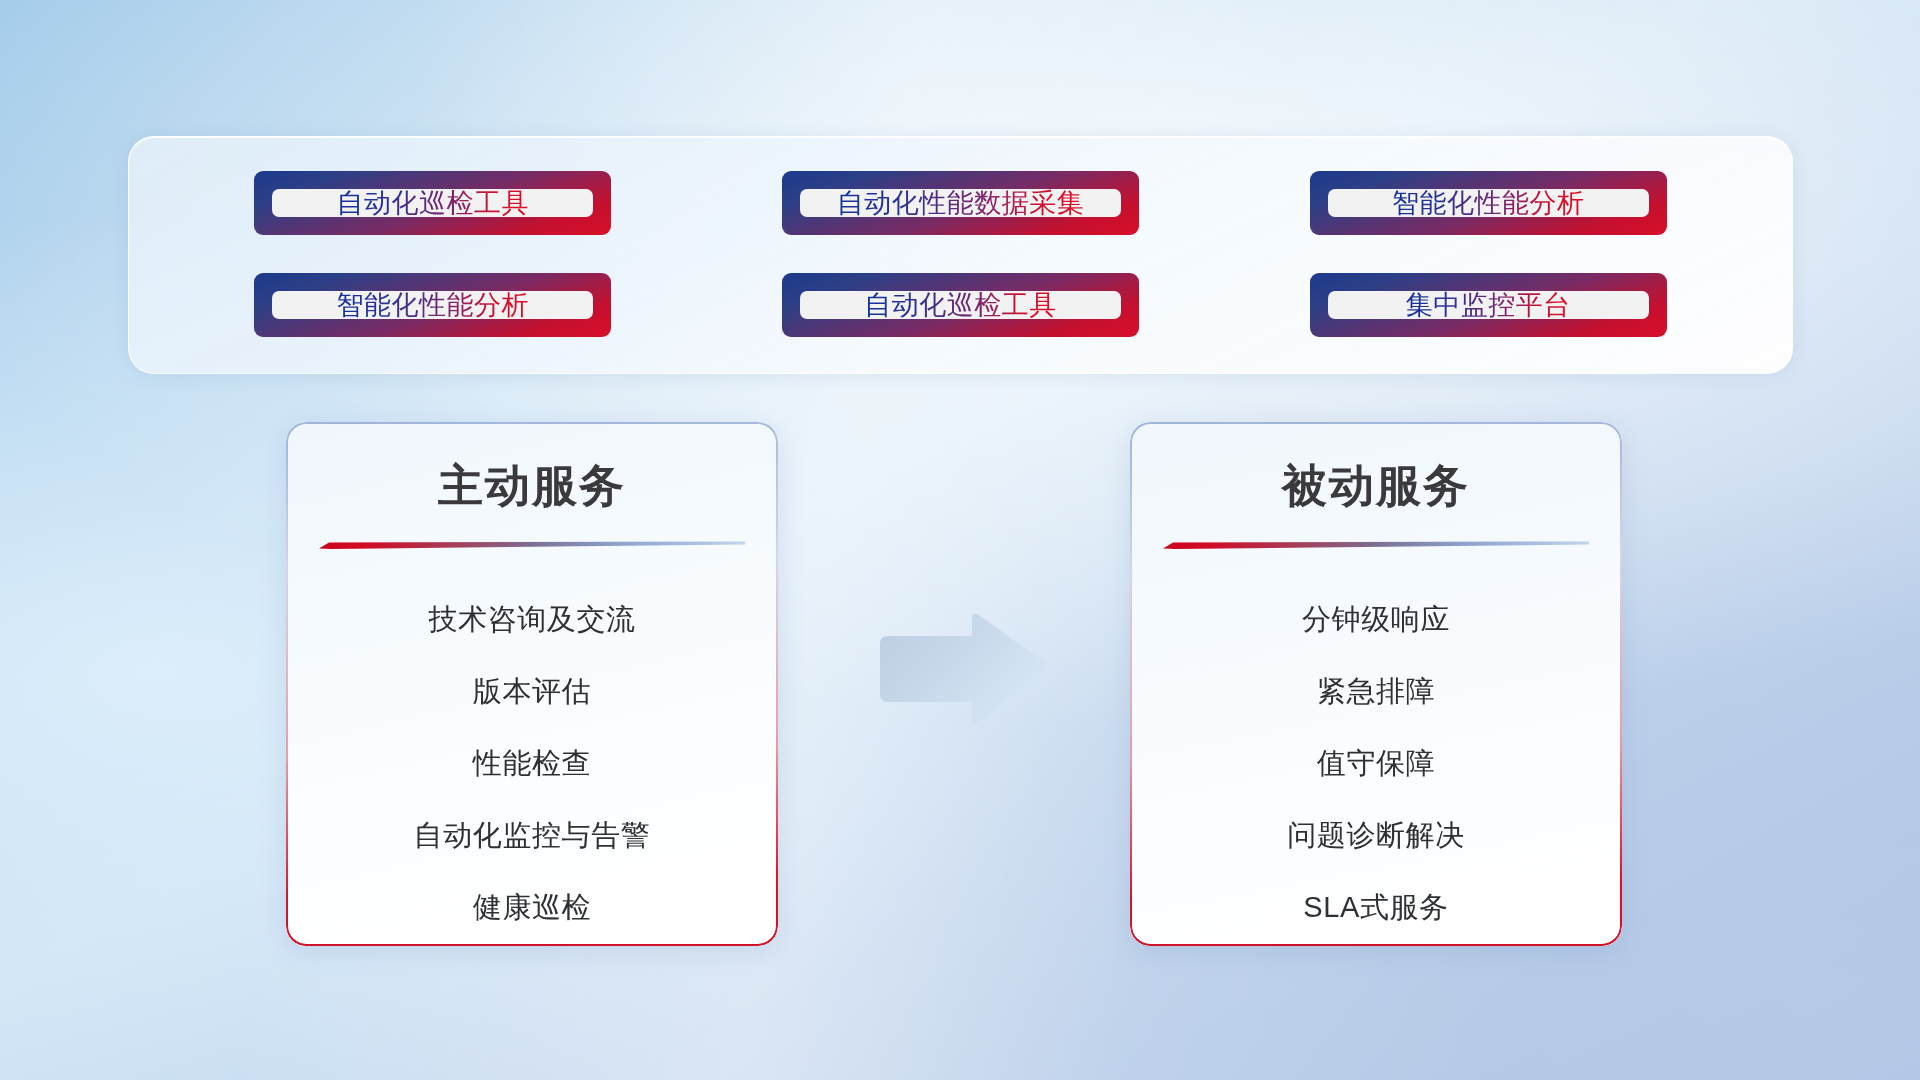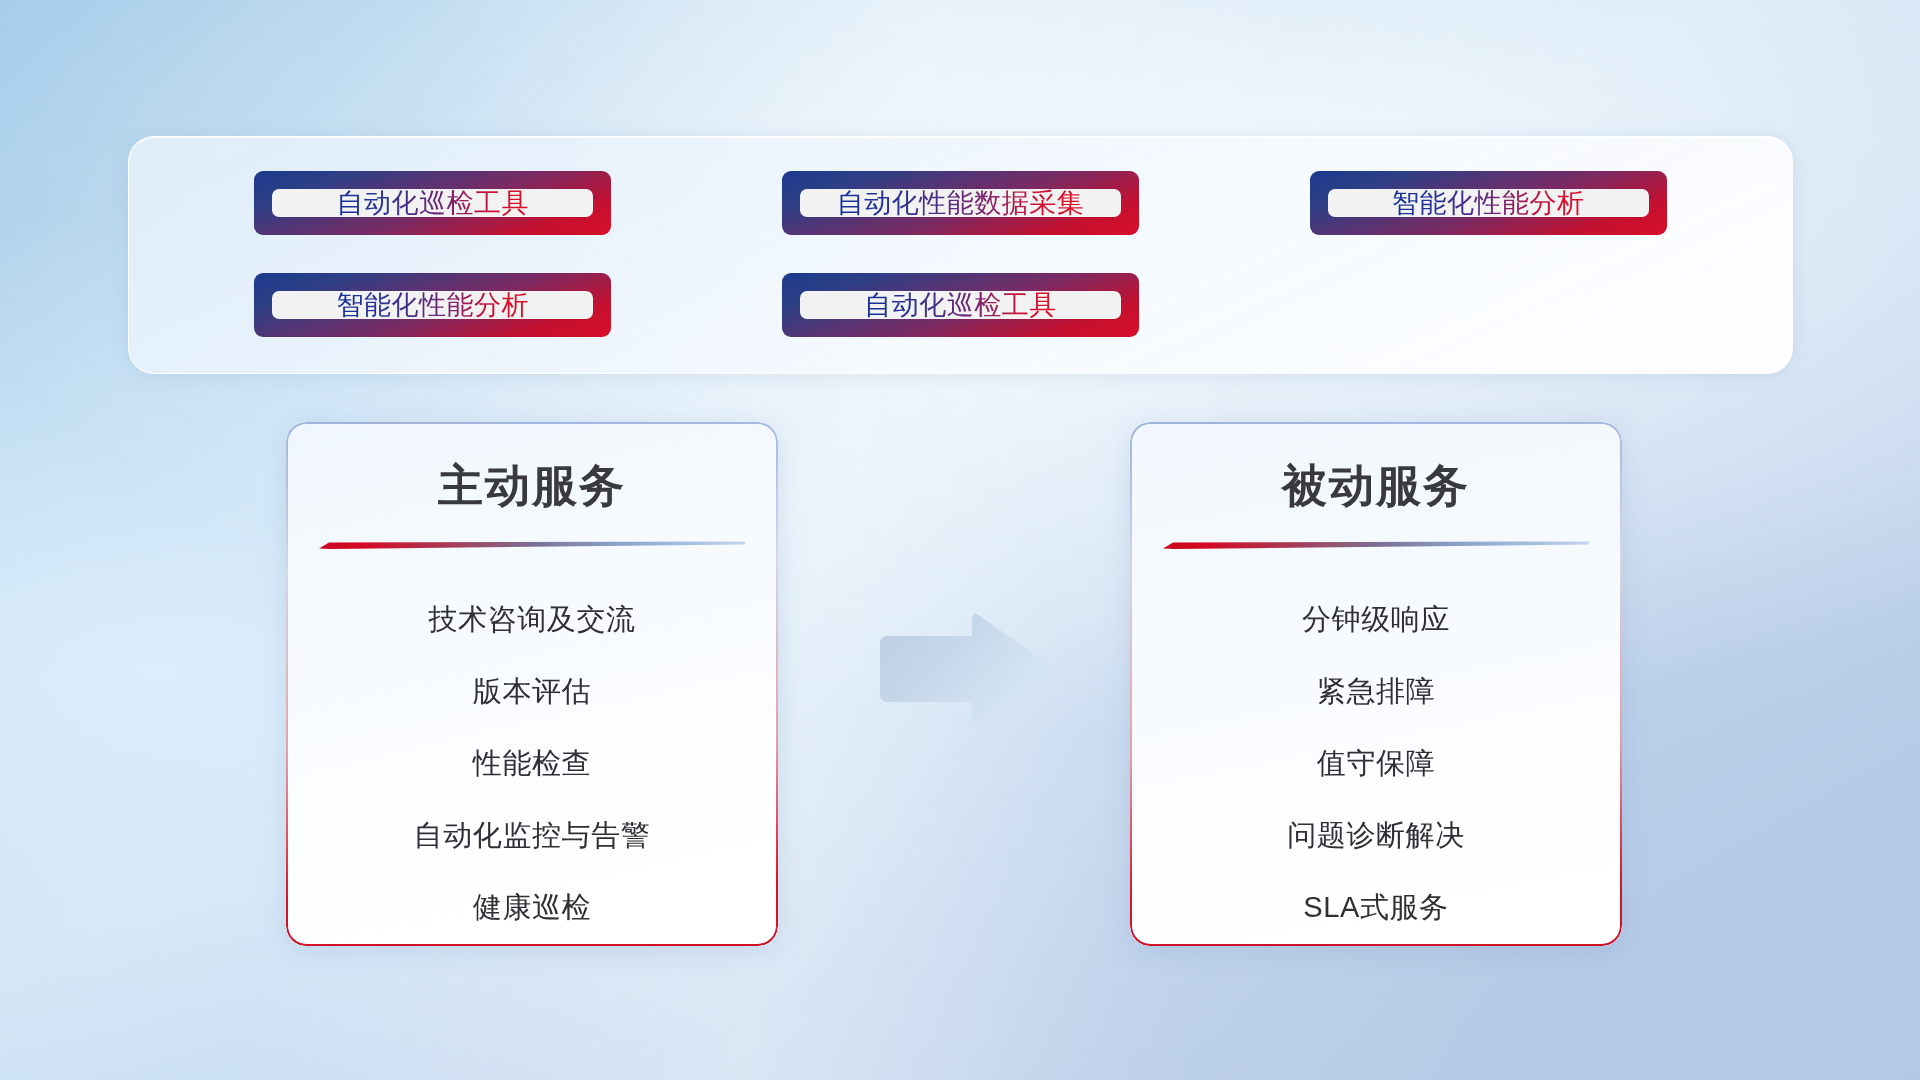--- a/index.html
+++ b/index.html
@@ -172,20 +172,25 @@
           <span class="tag-label">智能化性能分析</span>
         </div>
       </div>
 
       <div class="tag">
         <div class="tag-inner">
           <span class="tag-label">自动化巡检工具</span>
         </div>
       </div>
 
+      <div class="tag">
+        <div class="tag-inner">
+          <span class="tag-label">集中监控平台</span>
+        </div>
+      </div>
 
     </div>
   </div>
 
   <div class="card" id="card-active">
     <div class="card-title">主动服务</div>
 
     <div class="divider">
       <svg viewBox="0 0 426 9" preserveAspectRatio="none">
         <defs>

